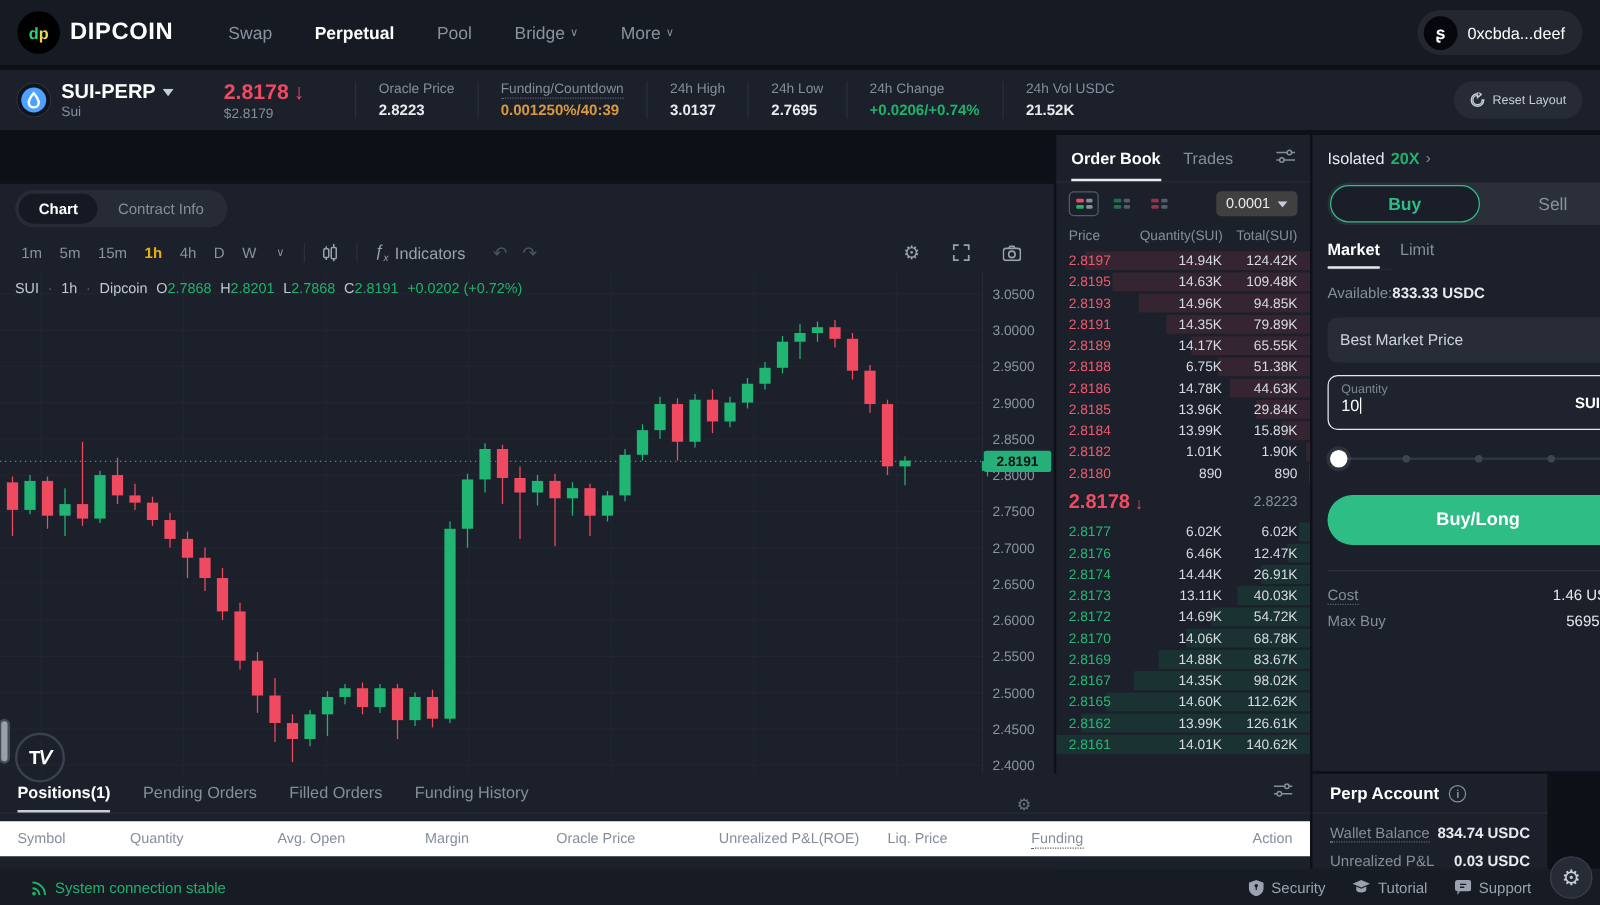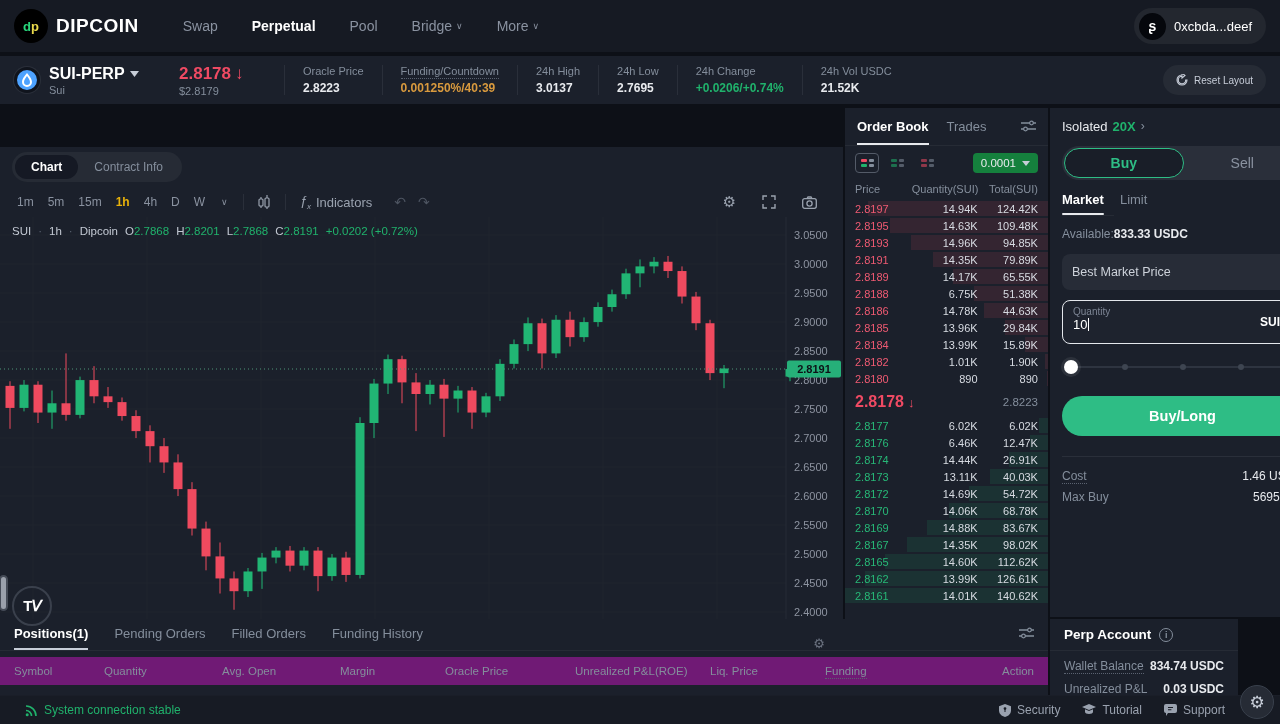--- a/index.html
+++ b/index.html
@@ -69,21 +69,21 @@
   .ob-head { height:38px; display:flex; align-items:center; padding:0 12px; border-bottom:1px solid #262b35; gap:18px; }
   .ob-tab { font-size:13px; color:#848e9c; cursor:pointer; position:relative; height:100%; display:flex; align-items:center; }
   .ob-tab.active { color:#fff; font-weight:700; }
   .ob-tab.active:after { content:""; position:absolute; bottom:0; left:0; right:0; height:2px; background:#e8eaee; }
   .ob-controls { height:34px; display:flex; align-items:center; padding:0 10px; gap:6px; }
   .mode-btn { width:24px; height:20px; border-radius:4px; display:flex; align-items:center; justify-content:center; gap:2px; cursor:pointer; opacity:.55; }
   .mode-btn.active { border:1px solid #545b68; opacity:1; }
   .mode-col { display:flex; flex-direction:column; gap:2px; }
   .mbar { width:6px; height:3px; border-radius:1px; }
   .mbar.r { background:#ef4a63; } .mbar.g { background:#20b26c; } .mbar.grey { background:#848e9c; width:5px; }
-  .prec { margin-left:auto; background:#15803d; border-radius:4px; font-size:11.5px; color:#e8eaee; padding:4px 8px; display:flex; align-items:center; gap:6px; cursor:pointer; }
+  .prec { margin-left:auto; background:#404040; border-radius:4px; font-size:11.5px; color:#e8eaee; padding:4px 8px; display:flex; align-items:center; gap:6px; cursor:pointer; }
   .ob-cols { display:flex; font-size:11px; color:#848e9c; padding:3px 10px 5px; }
   .ob-cols span:nth-child(1){ width:31%; } .ob-cols span:nth-child(2){ width:36%; text-align:right; } .ob-cols span:nth-child(3){ width:33%; text-align:right; }
   .ob-row { position:relative; display:flex; font-size:11px; height:17px; align-items:center; padding:0 10px; cursor:pointer; }
   .ob-row .depth { position:absolute; right:0; top:1px; bottom:1px; }
   .ob-row.ask .depth { background:rgba(239,74,99,.12); }
   .ob-row.bid .depth { background:rgba(32,178,108,.13); }
   .ob-row span { position:relative; z-index:1; }
   .ob-row span:nth-child(2){ width:31%; } .ob-row span:nth-child(3){ width:36%; text-align:right; color:#d7dbe2; } .ob-row span:nth-child(4){ width:33%; text-align:right; color:#d7dbe2; }
   .ob-row.ask span:nth-child(2){ color:#ef5a72; } .ob-row.bid span:nth-child(2){ color:#27b877; }
   .ob-mid { height:30px; display:flex; align-items:center; padding:0 10px; justify-content:space-between; }
@@ -121,21 +121,21 @@
   .cost-row .lbl { color:#848e9c; } .cost-row .lbl.dotted { border-bottom:1px dotted #5a6270; }
   .cost-row .val { color:#e8eaee; }
   .cost-row + .cost-row { padding-top:6px; }
 
   
   .pos-tabs { height:32px; display:flex; align-items:flex-end; gap:26px; padding:0 14px; border-bottom:1px solid #262b35; }
   .pos-tab { font-size:13px; color:#848e9c; padding-bottom:9px; position:relative; cursor:pointer; }
   .pos-tab.active { color:#fff; font-weight:700; }
   .pos-tab.active:after { content:""; position:absolute; bottom:0; left:0; right:0; height:2px; background:#c7cdd8; }
   .pos-filter { margin-left:auto; padding-bottom:7px; cursor:pointer; }
-  .pos-header { height:28px; margin-top:6px; background:#701a75; display:flex; align-items:center; font-size:11.5px; color:#848e9c; padding:0 14px; }
+  .pos-header { height:28px; margin-top:6px; background:#ffffff; display:flex; align-items:center; font-size:11.5px; color:#848e9c; padding:0 14px; }
   .ph-col { white-space:nowrap; } .ph-col.dotted span { border-bottom:1px dotted #5a6270; padding-bottom:1px; }
 
   
   .acc-title { height:32px; display:flex; align-items:center; gap:6px; padding:0 14px; font-size:13.5px; font-weight:800; color:#fff; border-bottom:1px solid #262b35; }
   .acc-row { display:flex; justify-content:space-between; padding:8px 14px 0; font-size:12px; }
   .acc-row .lbl { color:#848e9c; border-bottom:1px dotted #5a6270; }
   .acc-row .val { color:#e8eaee; font-weight:700; }
 
   
   .footer { position:absolute; top:695px; left:0; right:0; height:29px; background:#171b24; border-top:1px solid #23283240; display:flex; align-items:center; padding:0 25px;gap:32px; }

